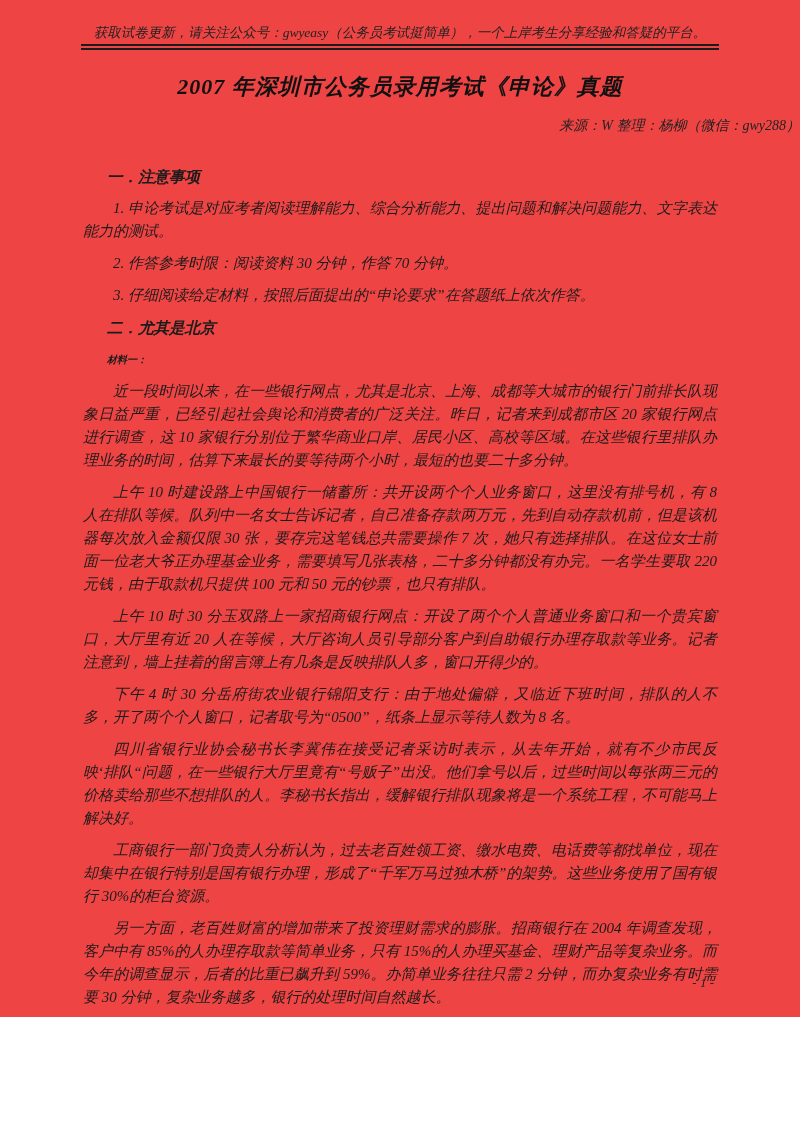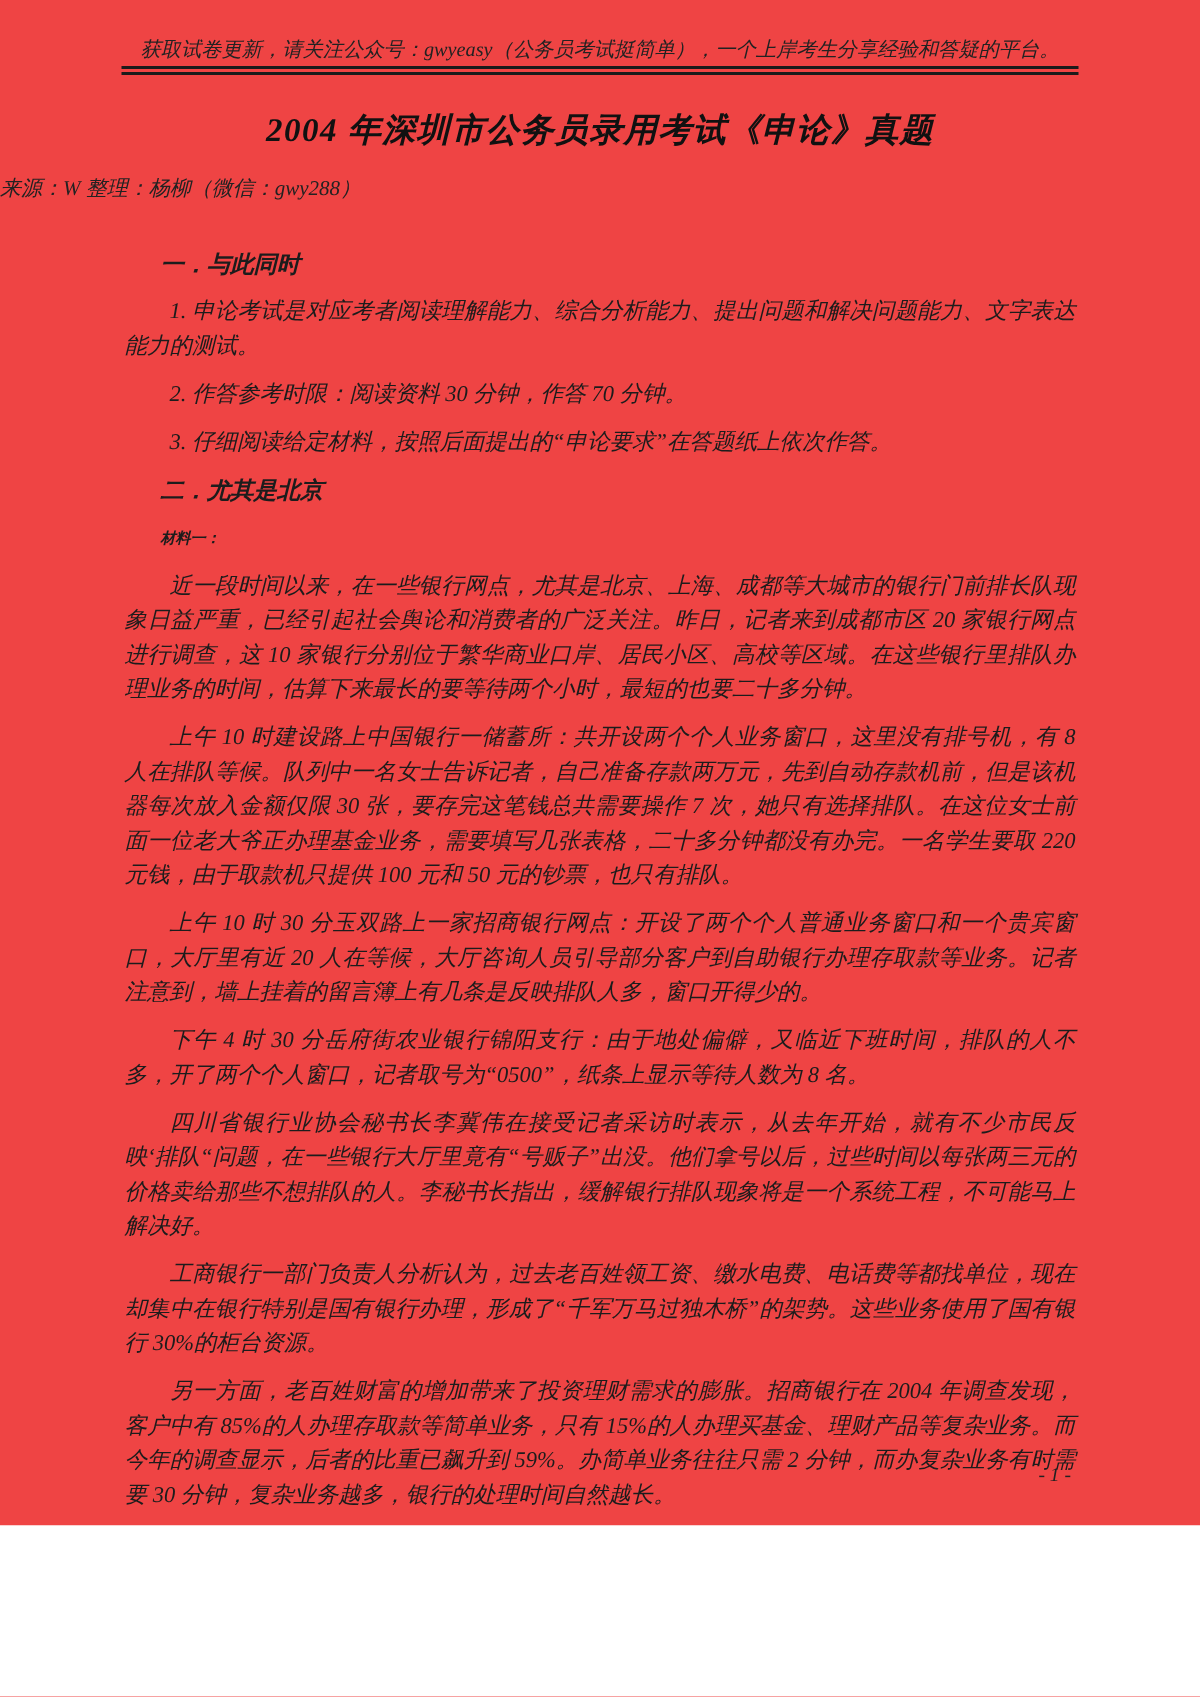--- a/index.html
+++ b/index.html
@@ -35,21 +35,21 @@
   .doc-title {
     margin: 22px 0 0 0;
     text-align: center;
     font-size: 22px;
     font-weight: 700;
     letter-spacing: 1px;
     color: #111111;
   }
   .source-line {
     margin-top: 15px;
-    text-align: left;
+    text-align: right;
     font-size: 14px;
     color: #222222;
   }
   .content {
     width: 634px;
     margin: 30px auto 0 auto;
     font-size: 15px;
     line-height: 23px;
     text-align: justify;
   }
@@ -79,27 +79,27 @@
 </style>
 </head>
 <body>
 
 <div class="page">
 
   <div class="header-notice">获取试卷更新，请关注公众号：gwyeasy（公务员考试挺简单），一个上岸考生分享经验和答疑的平台。</div>
 
   <div class="double-rule"></div>
 
-  <h1 class="doc-title">2004 年深圳市公务员录用考试《申论》真题</h1>
+  <h1 class="doc-title">2007 年深圳市公务员录用考试《申论》真题</h1>
 
   <div class="source-line">来源：W 整理：杨柳（微信：gwy288）</div>
 
   <div class="content">
 
-    <div class="sec-heading">一．与此同时</div>
+    <div class="sec-heading">一．注意事项</div>
 
     <p class="para">1. 申论考试是对应考者阅读理解能力、综合分析能力、提出问题和解决问题能力、文字表达能力的测试。</p>
     <p class="para">2. 作答参考时限：阅读资料 30 分钟，作答 70 分钟。</p>
     <p class="para">3. 仔细阅读给定材料，按照后面提出的“申论要求”在答题纸上依次作答。</p>
 
     <div class="sec-heading">二．尤其是北京</div>
 
     <div class="sub-heading">材料一：</div>
 
     <p class="para">近一段时间以来，在一些银行网点，尤其是北京、上海、成都等大城市的银行门前排长队现象日益严重，已经引起社会舆论和消费者的广泛关注。昨日，记者来到成都市区 20 家银行网点进行调查，这 10 家银行分别位于繁华商业口岸、居民小区、高校等区域。在这些银行里排队办理业务的时间，估算下来最长的要等待两个小时，最短的也要二十多分钟。</p>

